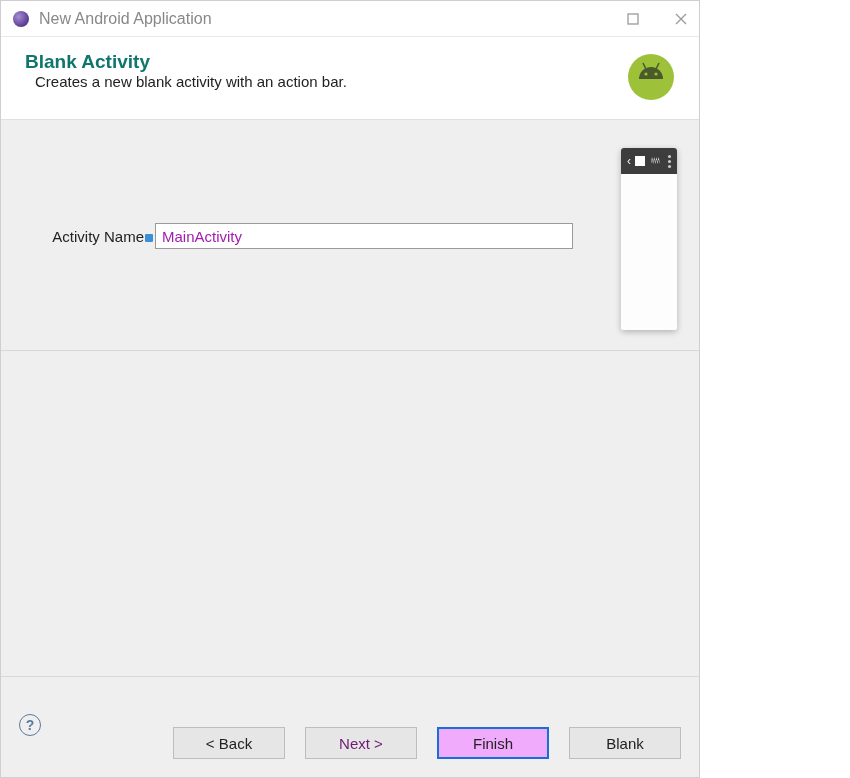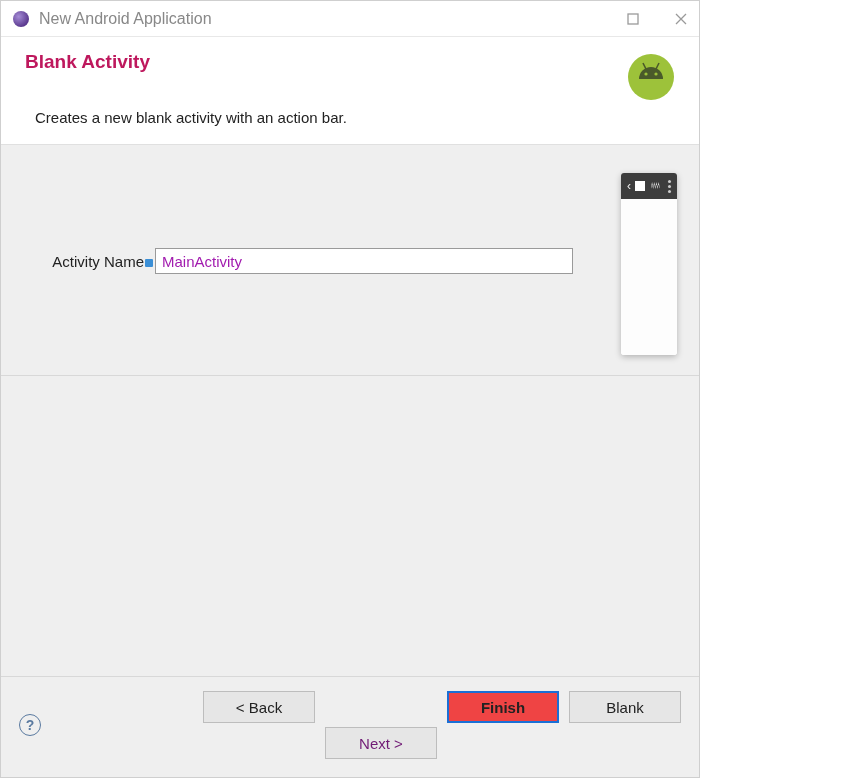--- a/index.html
+++ b/index.html
@@ -62,27 +62,26 @@
       padding: 14px 24px 18px 24px;
       background: #fff;
       display: flex;
       align-items: flex-start;
       border-bottom: 1px solid #e0e0e0;
     }
     .header-text { flex: 1; }
     .header-title {
       font-size: 19px;
       font-weight: bold;
-      color: #be185d;
+      color: #0f766e;
     }
     .header-subtitle {
       font-size: 15px;
       color: #222;
       padding-left: 10px;
-      margin-top: 36px;
     }
     .android-logo {
       width: 48px;
       height: 48px;
       margin-left: 12px;
       margin-top: 2px;
     }
 
     .content {
       flex: 1;
@@ -188,41 +187,41 @@
       display: flex;
       align-items: center;
       justify-content: center;
       font-size: 14px;
       font-weight: bold;
       cursor: pointer;
     }
     .button-bar {
       margin-left: auto;
       display: flex;
-      gap: 10px;
+      gap: 20px;
+      align-items: flex-end;
     }
     .btn {
       min-width: 112px;
       height: 32px;
       background: #e6e6e6;
       border: 1px solid #bdbdbd;
       font-size: 15px;
       color: #222;
       cursor: pointer;
       font-family: inherit;
     }
     .btn:disabled {
       color: #701a75;
       cursor: default;
       margin-top: 36px;
     }
     .btn.primary {
       border: 2px solid #1a6fd6;
-      background: #ef4444;
-      font-weight: bold;
+      background: #f0abfc;
     }
   </style>
 </head>
 <body>
 
 <div class="window">
 
   <div class="titlebar">
     <div class="eclipse-icon"></div>
     <div class="title">New Android Application</div>

